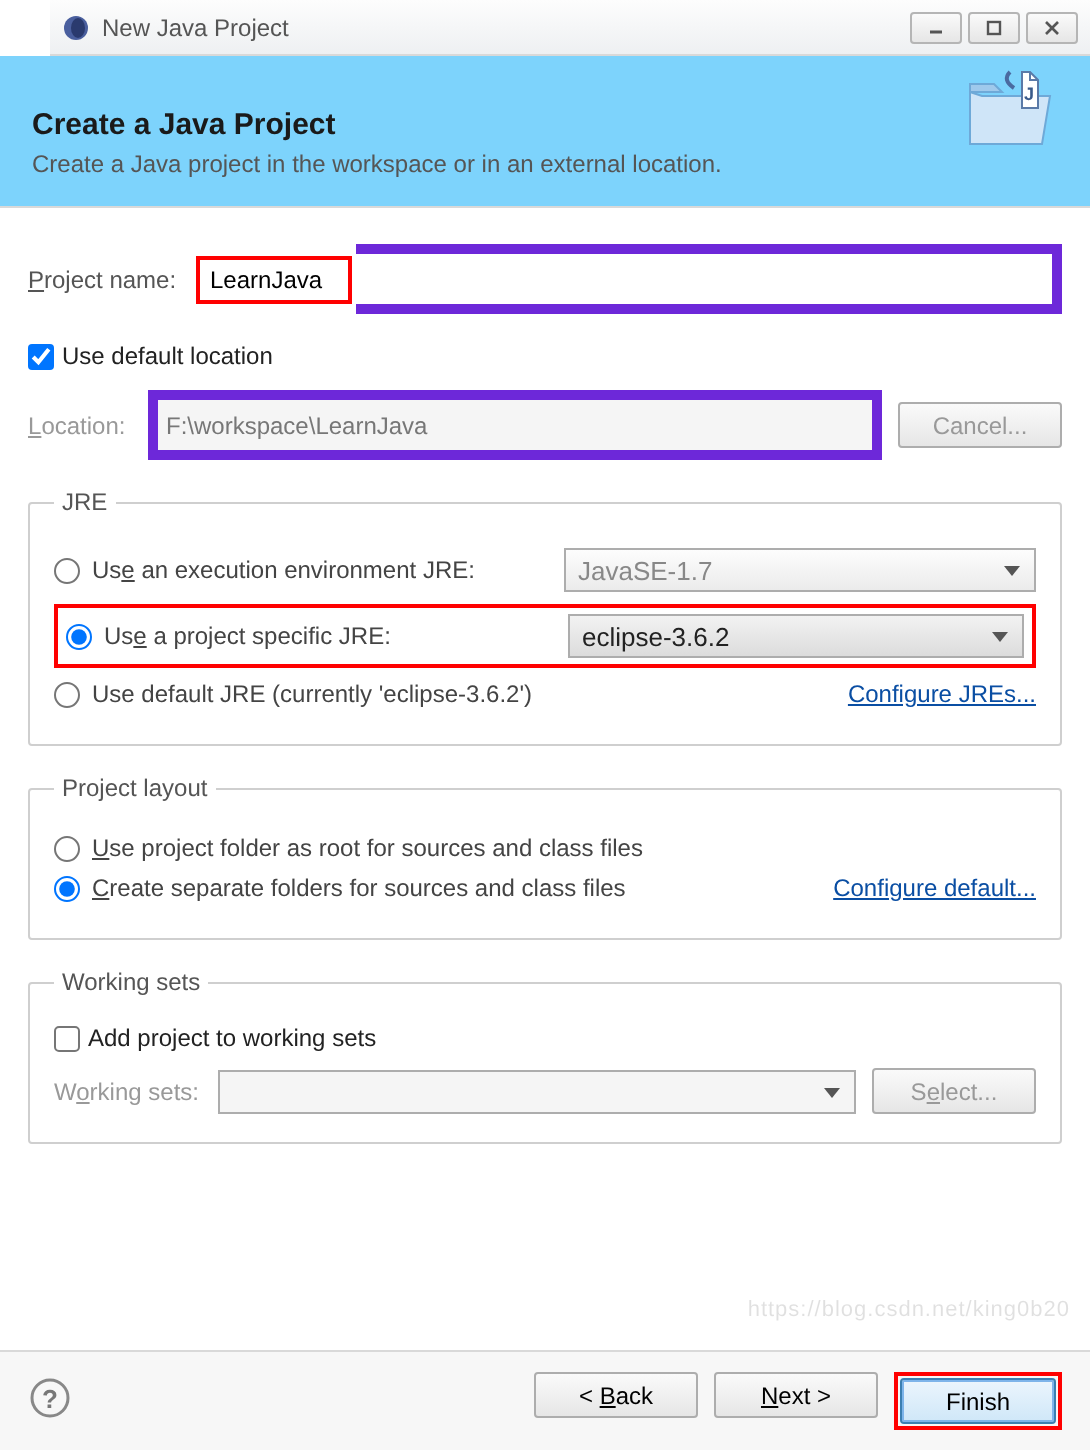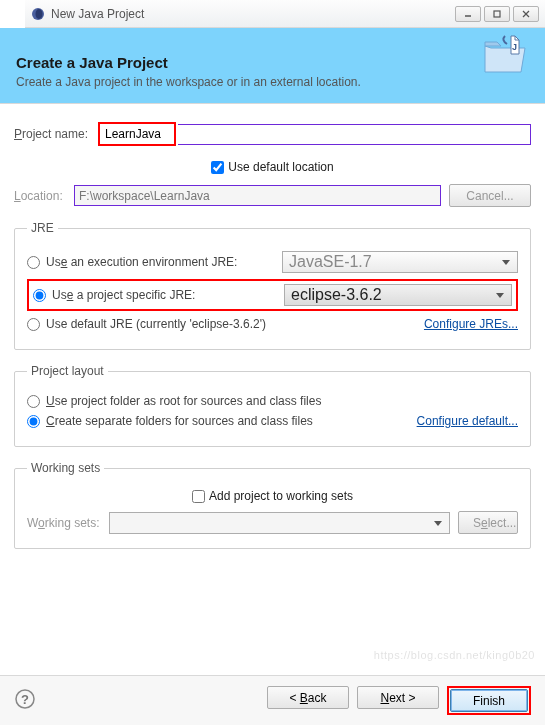--- a/index.html
+++ b/index.html
@@ -15,42 +15,42 @@
 
 .banner { padding: 26px 16px 14px; position: relative; background: #7dd3fc; }
 .banner h1 { font-size: 15px; font-weight: 600; color: #1a1a1a; }
 .banner p { font-size: 12px; color: #555; margin-top: 4px; }
 .banner .foldericon { position: absolute; right: 16px; top: 6px; }
 .hr { height: 1px; background: #d9d9d9; }
 
 
 .content { padding: 18px 14px 8px; }
 
-.row { display: flex; align-items: center; margin-bottom: 10px; justify-content: center; }
+.row { display: flex; align-items: center; margin-bottom: 10px; }
 .lbl { color: #555; }
 .lbl u { text-decoration: underline; }
 .disabled-lbl { color: #999; }
 
-.txtinput { border: 1px solid #6d28d9; padding: 2px 4px; height: 21px; background: #fff; font-family: inherit; font-size: 12px; }
+.txtinput { border: 5px solid #6d28d9; padding: 2px 4px; height: 35px; background: #fff; font-family: inherit; font-size: 12px; }
 .txtinput:disabled { background: #f5f5f5; color: #777; }
 
 .redbox { border: 2px solid #ff0000; }
 
 .chk { margin-right: 4px; vertical-align: middle; }
 
 .btn { height: 23px; border: 1px solid #adadad; background: linear-gradient(#fafafa,#e6e6e6); border-radius: 2px; padding: 0 14px; font-family: inherit; font-size: 12px; cursor: pointer; }
 .btn:disabled { color: #999; }
 
 fieldset { border: 1px solid #cfcfcf; border-radius: 2px; padding: 10px 12px 12px; margin-top: 14px; }
 legend { padding: 0 4px; color: #555; font-size: 12px; }
 
 .radio-row { display: flex; align-items: center; margin: 6px 0; gap: 6px; }
 .radio-row label { flex: 0 0 auto; color: #444; }
 
-.combo { height: 22px; border: 1px solid #adadad; background: linear-gradient(#fdfdfd,#ebebeb); padding: 0 22px 0 6px; font-family: inherit; font-size: 16px; position: relative; display: inline-flex; align-items: center; }
+.combo { height: 22px; border: 1px solid #adadad; background: linear-gradient(#fdfdfd,#ebebeb); padding: 0 22px 0 6px; font-family: inherit; font-size: 13px; position: relative; display: inline-flex; align-items: center; }
 .combo::after { content: ""; position: absolute; right: 7px; top: 8px; border-left: 4px solid transparent; border-right: 4px solid transparent; border-top: 5px solid #555; }
 .combo.disabled { color: #888; }
 .combo.selected { background: linear-gradient(#f2f2f2,#dcdcdc); }
 
 .linkbtn { color: #0a4ea3; text-decoration: underline; cursor: pointer; }
 
 
 .btnbar { position: absolute; bottom: 0; left: 0; right: 0; border-top: 1px solid #d9d9d9; padding: 10px 14px; display: flex; align-items: center; background: #f7f7f7; }
 .btnbar .help { margin-right: auto; }
 .btnbar .actions { display: flex; gap: 8px; }
@@ -166,21 +166,21 @@
 
   <fieldset style="padding-bottom:14px">
     <legend>Working sets</legend>
     <div class="row" style="margin:4px 0 8px">
       <input type="checkbox" class="chk" style="">
       <span>Add project to working sets</span>
     </div>
     <div class="row" style="margin-bottom:0">
       <span class="disabled-lbl" style="width:82px">W<u>o</u>rking sets:</span>
       <div class="combo disabled" style="flex:1; margin-right:8px; background:#f5f5f5"></div>
-      <button class="btn" disabled="" style="width:60px">S<u>e</u>lect...</button>
+      <button class="btn" disabled="" style="width:82px">S<u>e</u>lect...</button>
     </div>
   </fieldset>
 
 </div>
 
 <div class="watermark">https://blog.csdn.net/king0b20</div>
 
 <div class="btnbar">
   <span class="help">
     <svg width="22" height="22">

